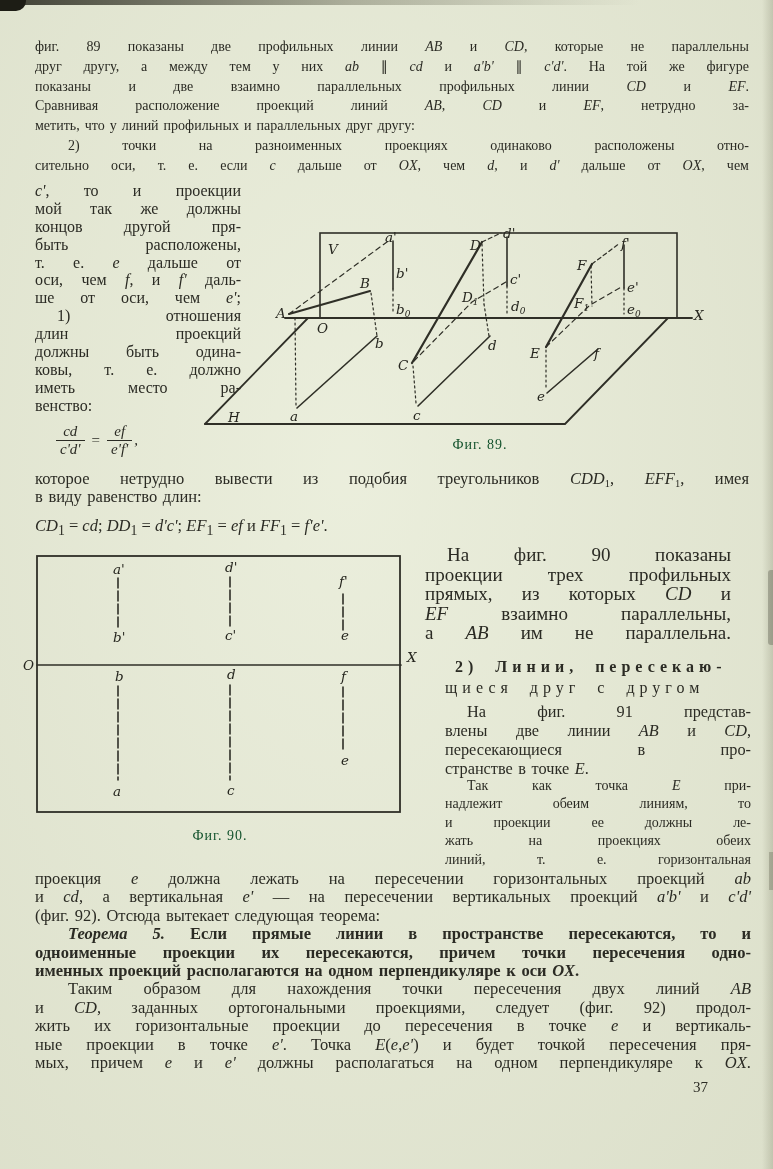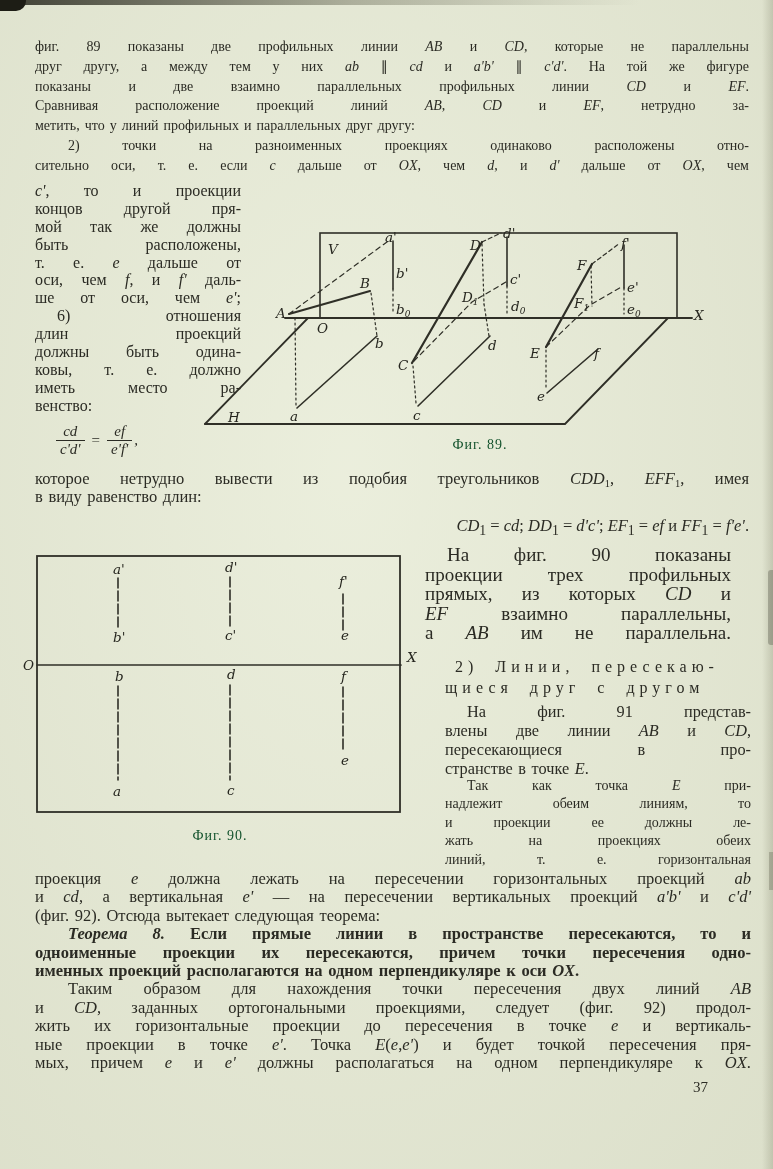--- a/index.html
+++ b/index.html
@@ -45,21 +45,21 @@
   #block-f .line{height:18.4px;line-height:18.4px}
 
   #formula-ratio{left:56px;top:424px;width:180px;font-size:15px;font-style:italic;
     display:flex;align-items:center;}
   .frac{display:inline-block;text-align:center;line-height:1.05}
   .fnum{display:block;padding:0 4px}
   .fden{display:block;border-top:1.3px solid #2b2b24;padding:1px 4px 0 4px}
   .eq{margin:0 7px;font-style:normal}
   .ftail{margin-left:2px}
 
-  #formula-lengths{left:35px;top:516px;width:714px;text-align:right;font-size:16.5px}
+  #formula-lengths{left:35px;top:516px;width:714px;text-align:left;font-size:16.5px}
 
   #fig89-wrap{left:200px;top:226px;width:560px;height:235px}
   #fig90-wrap{left:15px;top:552px;width:415px;height:270px}
   .caption{position:absolute;font-size:14px;letter-spacing:1px;text-align:center;color:#14532d}
   #fig89-cap{left:425px;top:437px;width:110px}
   #fig90-cap{left:150px;top:828px;width:140px}
 
   #page-num{left:648px;top:1079px;width:60px;text-align:right;font-size:15px}
 
   svg text{font-family:"DejaVu Serif","Liberation Serif",serif;font-style:italic;font-size:13.5px;fill:#26261f}
@@ -79,27 +79,27 @@
     <div class="line j"><span>фиг. 89 показаны две профильных линии <i>AB</i> и <i>CD</i>, которые не параллельны</span></div>
     <div class="line j"><span>друг другу, а между тем у них <i>ab</i> ∥ <i>cd</i> и <i>a'b'</i> ∥ <i>c'd'</i>. На той же фигуре</span></div>
     <div class="line j"><span>показаны и две взаимно параллельных профильных линии <i>CD</i> и <i>EF</i>.</span></div>
     <div class="line j"><span>Сравнивая расположение проекций линий <i>AB</i>, <i>CD</i> и <i>EF</i>, нетрудно за-</span></div>
     <div class="line"><span>метить, что у линий профильных и параллельных друг другу:</span></div>
     <div class="line j" style="text-indent: 33px;"><span>2) точки на разноименных проекциях одинаково расположены отно-</span></div>
     <div class="line j"><span>сительно оси, т. е. если <i>c</i> дальше от <i>OX</i>, чем <i>d</i>, и <i>d'</i> дальше от <i>OX</i>, чем</span></div>
   </div>
 <div id="block-b" class="block">
     <div class="line j"><span><i>c'</i>, то и проекции</span></div>
+    <div class="line j"><span>мой так же должны</span></div>
     <div class="line j"><span>концов другой пря-</span></div>
-    <div class="line j"><span>мой так же должны</span></div>
     <div class="line j"><span>быть расположены,</span></div>
     <div class="line j"><span>т. е. <i>e</i> дальше от</span></div>
     <div class="line j"><span>оси, чем <i>f</i>, и <i>f'</i> даль-</span></div>
     <div class="line j"><span>ше от оси, чем <i>e'</i>;</span></div>
-    <div class="line j" style="text-indent: 22px;"><span>6) отношения</span></div>
+    <div class="line j" style="text-indent: 22px;"><span>1) отношения</span></div>
     <div class="line j"><span>длин проекций</span></div>
     <div class="line j"><span>должны быть одина-</span></div>
     <div class="line j"><span>ковы, т. е. должно</span></div>
     <div class="line j"><span>иметь место ра-</span></div>
     <div class="line"><span>венство:</span></div>
   </div>
 
 <div id="formula-ratio" class="block">
   <span class="frac">
     <span class="fnum">cd</span>
@@ -221,38 +221,38 @@
         <text x="212" y="243">c</text>
       </g>
   </svg>
 </div>
 <div id="fig90-cap" class="caption">Фиг. 90.</div>
 
 <div id="block-f" class="block">
     <div class="line j"><span>проекция <i>e</i> должна лежать на пересечении горизонтальных проекций <i>ab</i></span></div>
     <div class="line j"><span>и <i>cd</i>, а вертикальная <i>e'</i> — на пересечении вертикальных проекций <i>a'b'</i> и <i>c'd'</i></span></div>
     <div class="line"><span>(фиг. 92). Отсюда вытекает следующая теорема:</span></div>
-    <div class="line j b" style="text-indent: 33px;"><span class="bi">Теорема 8.</span><span> Если прямые линии в пространстве пересекаются, то и</span></div>
+    <div class="line j b" style="text-indent: 33px;"><span class="bi">Теорема 5.</span><span> Если прямые линии в пространстве пересекаются, то и</span></div>
     <div class="line j b"><span>одноименные проекции их пересекаются, причем точки пересечения одно-</span></div>
     <div class="line b"><span>именных проекций располагаются на одном перпендикуляре к оси <i>OX</i>.</span></div>
     <div class="line j" style="text-indent: 33px;"><span>Таким образом для нахождения точки пересечения двух линий <i>AB</i></span></div>
     <div class="line j"><span>и <i>CD</i>, заданных ортогональными проекциями, следует (фиг. 92) продол-</span></div>
     <div class="line j"><span>жить их горизонтальные проекции до пересечения в точке <i>e</i> и вертикаль-</span></div>
     <div class="line j"><span>ные проекции в точке <i>e'</i>. Точка <i>E</i>(<i>e</i>,<i>e'</i>) и будет точкой пересечения пря-</span></div>
     <div class="line j"><span>мых, причем <i>e</i> и <i>e'</i> должны располагаться на одном перпендикуляре к <i>OX</i>.</span></div>
   </div>
 <div id="e-p1" class="block">
     <div class="line j" style="text-indent: 22px;"><span>На фиг. 90 показаны</span></div>
     <div class="line j"><span>проекции трех профильных</span></div>
     <div class="line j"><span>прямых, из которых <i>CD</i> и</span></div>
     <div class="line j"><span><i>EF</i> взаимно параллельны,</span></div>
     <div class="line j"><span>а <i>AB</i> им не параллельна.</span></div>
   </div>
 <div id="e-head" class="block">
-    <div class="line sp" style="text-indent: 10px;"><span>2) Линии, пересекаю-</span></div>
+    <div class="line sp" style="text-indent: 10px; font-weight: bold;"><span>2) Линии, пересекаю-</span></div>
     <div class="line sp"><span>щиеся друг с другом</span></div>
   </div>
 <div id="e-p2" class="block">
     <div class="line j" style="text-indent: 22px;"><span>На фиг. 91 представ-</span></div>
     <div class="line j"><span>влены две линии <i>AB</i> и <i>CD</i>,</span></div>
     <div class="line j"><span>пересекающиеся в про-</span></div>
     <div class="line"><span>странстве в точке <i>E</i>.</span></div>
   </div>
 <div id="e-p3" class="block">
     <div class="line j" style="text-indent: 22px;"><span>Так как точка <i>E</i> при-</span></div>

